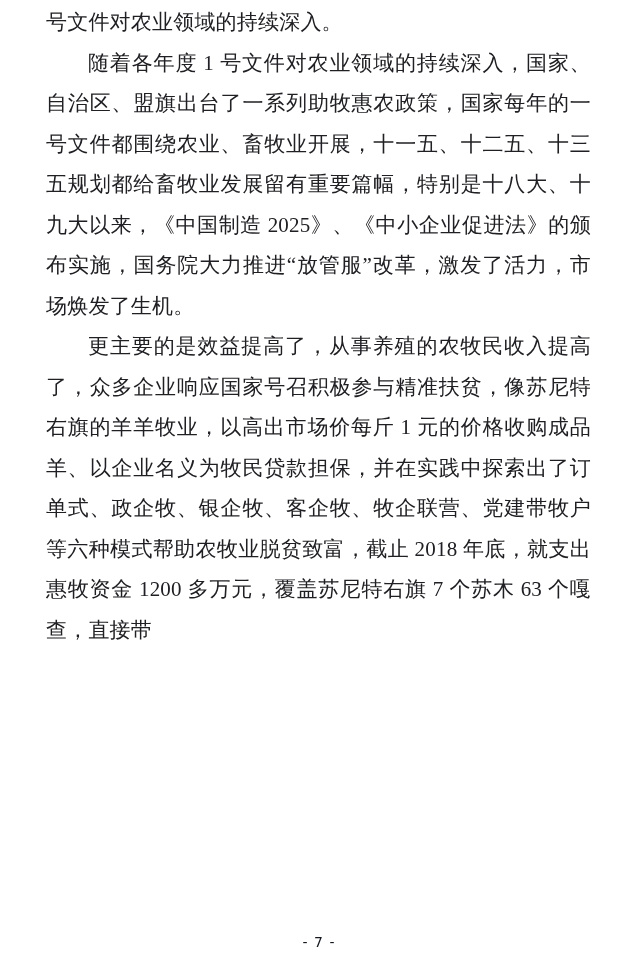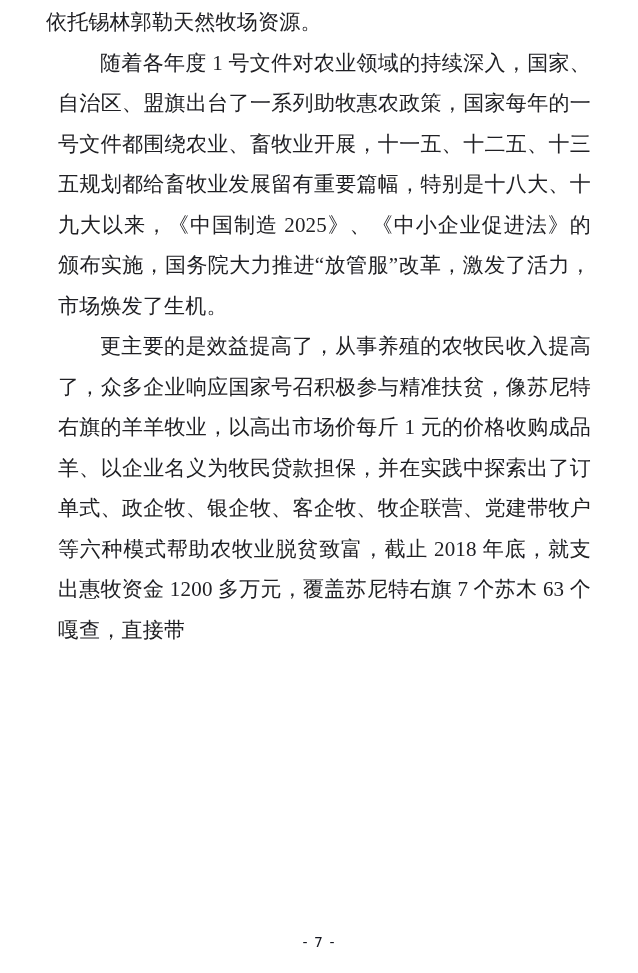--- a/index.html
+++ b/index.html
@@ -30,38 +30,37 @@
     text-align: justify;
     text-justify: inter-ideograph;
     letter-spacing: 0.2px;
   }
   .content p {
     margin: 0;
     padding: 0;
   }
   .content p.indent {
     text-indent: 2em;
-    margin-left: 12px;
   }
   .footer {
     position: absolute;
     left: 0;
     right: 0;
     top: 934px;
     text-align: center;
     font-family: "DejaVu Sans", "Liberation Sans", sans-serif;
     font-size: 14px;
     color: #14161f;
     letter-spacing: 1px;
   }
 </style>
 </head>
 <body>
 
 <div class="page">
   <div class="content">
-    <p>依托锡林郭勒天然牧场资源。</p>
+    <p>号文件对农业领域的持续深入。</p>
     <p class="indent">随着各年度 1 号文件对农业领域的持续深入，国家、自治区、盟旗出台了一系列助牧惠农政策，国家每年的一号文件都围绕农业、畜牧业开展，十一五、十二五、十三五规划都给畜牧业发展留有重要篇幅，特别是十八大、十九大以来，《中国制造 2025》、《中小企业促进法》的颁布实施，国务院大力推进“放管服”改革，激发了活力，市场焕发了生机。</p>
     <p class="indent">更主要的是效益提高了，从事养殖的农牧民收入提高了，众多企业响应国家号召积极参与精准扶贫，像苏尼特右旗的羊羊牧业，以高出市场价每斤 1 元的价格收购成品羊、以企业名义为牧民贷款担保，并在实践中探索出了订单式、政企牧、银企牧、客企牧、牧企联营、党建带牧户等六种模式帮助农牧业脱贫致富，截止 2018 年底，就支出惠牧资金 1200 多万元，覆盖苏尼特右旗 7 个苏木 63 个嘎查，直接带</p>
   </div>
 
   <div class="footer">- 7 -</div>
 </div>
 
 </body></html>

